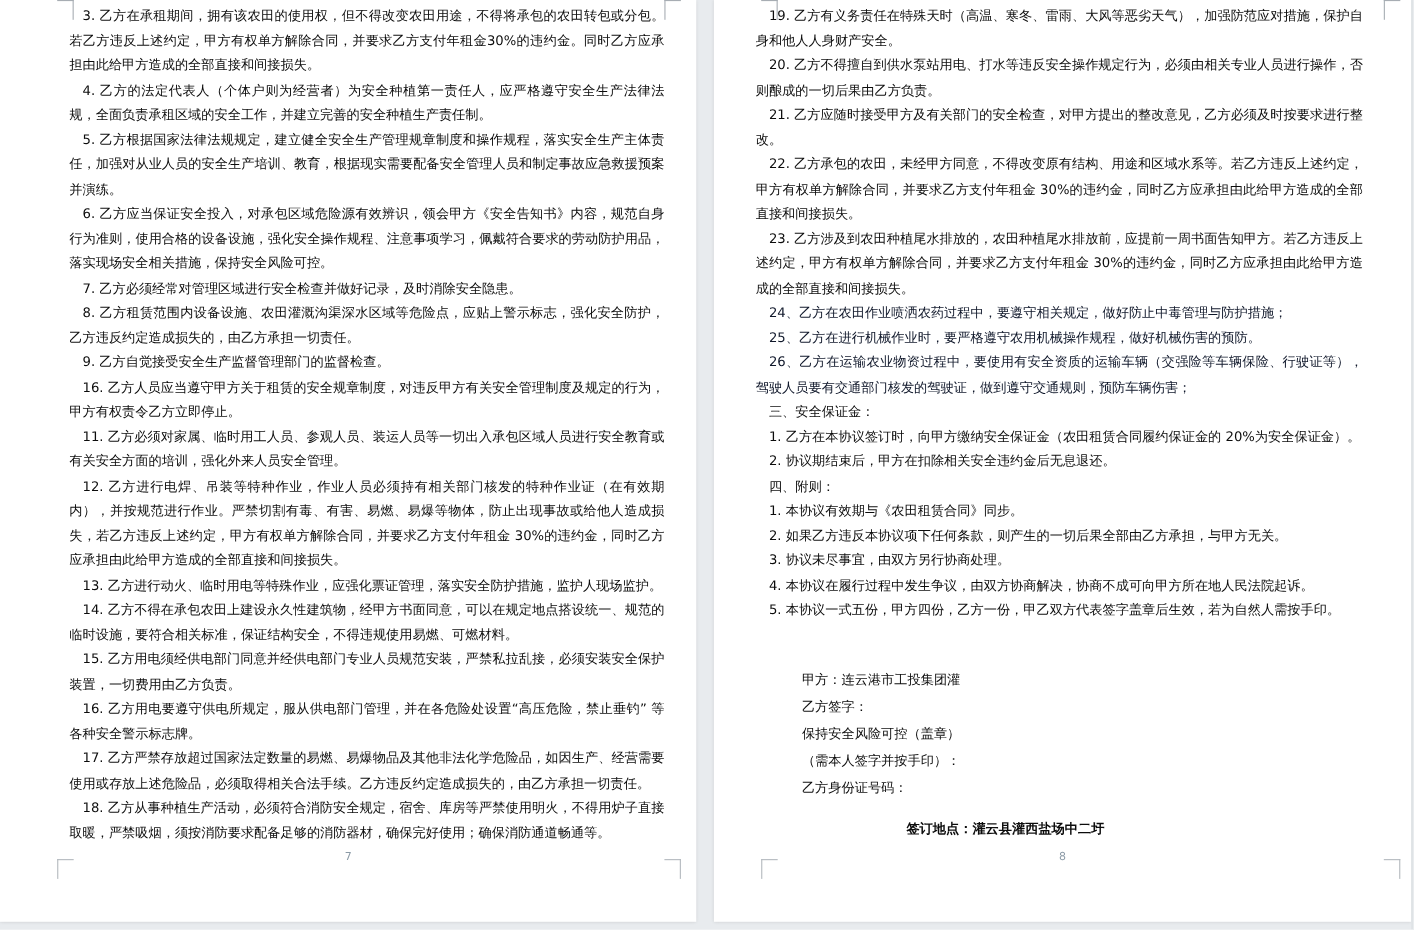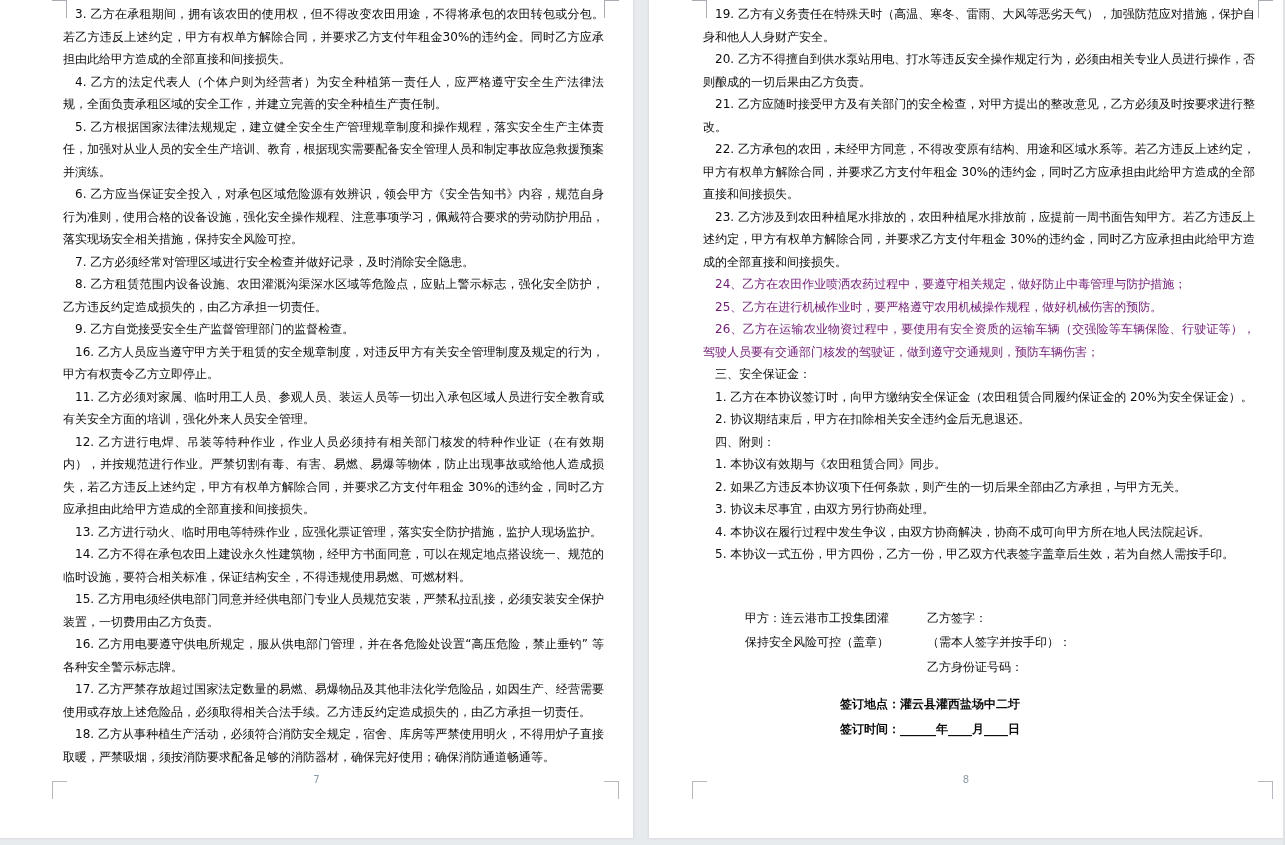--- a/index.html
+++ b/index.html
@@ -10,41 +10,41 @@
   }
   .page{position:absolute;top:0;height:838px;background:#ffffff;box-shadow:0 0 3px rgba(0,0,0,0.12);}
   .page-left{left:0;width:633px;}
   .page-right{left:649px;width:634px;}
   .content{
     position:absolute;top:3px;
     font-size:12px;line-height:22.5px;color:#0c0c0c;
     text-align:justify;word-break:break-all;overflow:hidden;
   }
   .page-left .content{left:63px;width:541px;height:760px;}
-  .page-right .content{left:54px;width:552px;height:760px;}
+  .page-right .content{left:38px;width:552px;height:760px;}
   p.clause{margin:0;text-indent:12px;}
-  p.blue{color:#701a75;}
+  p.blue{color:#0f172a;}
   p.heading{font-weight:normal;}
   
   .corner{position:absolute;width:14px;height:17px;}
   .c-tl{top:0;border-top:1px solid #a7adb3;border-right:1px solid #a7adb3;}
   .c-tr{top:0;border-top:1px solid #a7adb3;border-left:1px solid #a7adb3;}
   .c-bl{top:781px;border-top:1px solid #b3b9be;border-left:1px solid #b3b9be;}
   .c-br{top:781px;border-top:1px solid #b3b9be;border-right:1px solid #b3b9be;}
   .page-left .c-tl,.page-left .c-bl{left:52px;}
   .page-left .c-tr,.page-left .c-br{left:604px;}
   .page-right .c-tl,.page-right .c-bl{left:43px;}
   .page-right .c-tr,.page-right .c-br{left:609px;}
   .footer-num{
     position:absolute;top:774px;left:0;width:100%;text-align:center;
     font-size:10px;color:#8b9aa6;
   }
   
   .sig-block{margin-top:40px;padding-left:42px;}
-  .sig-row{display:flex;line-height:24.5px;margin:0;}
+  .sig-row{display:flex;line-height:24.5px;margin:0;flex-direction:column;}
   .sig-left{width:182px;flex:none;}
   .sig-right{flex:1;}
   .sign-lines{margin-top:13px;padding-left:137px;font-weight:bold;line-height:25px;}
   .edge-strip{position:absolute;top:0;right:0;width:2px;height:845px;background:#dfe3e6;}
 </style>
 </head>
 <body>
 
 <div class="screen">
 

